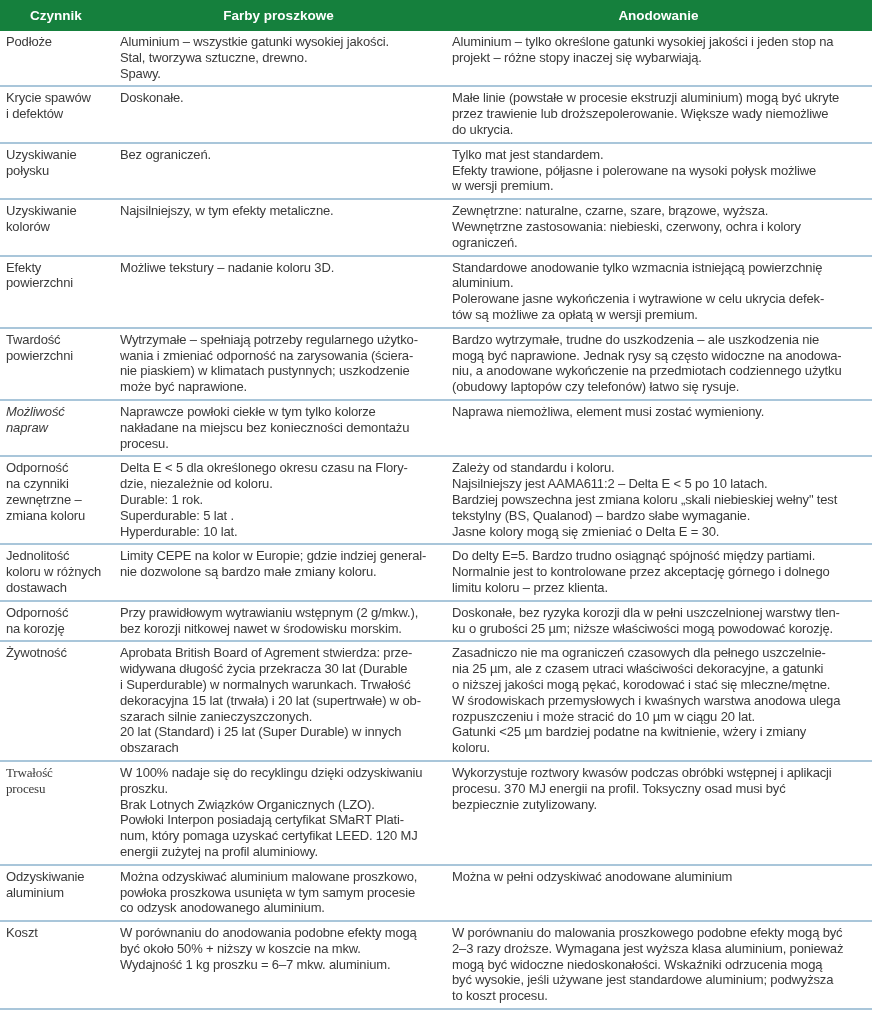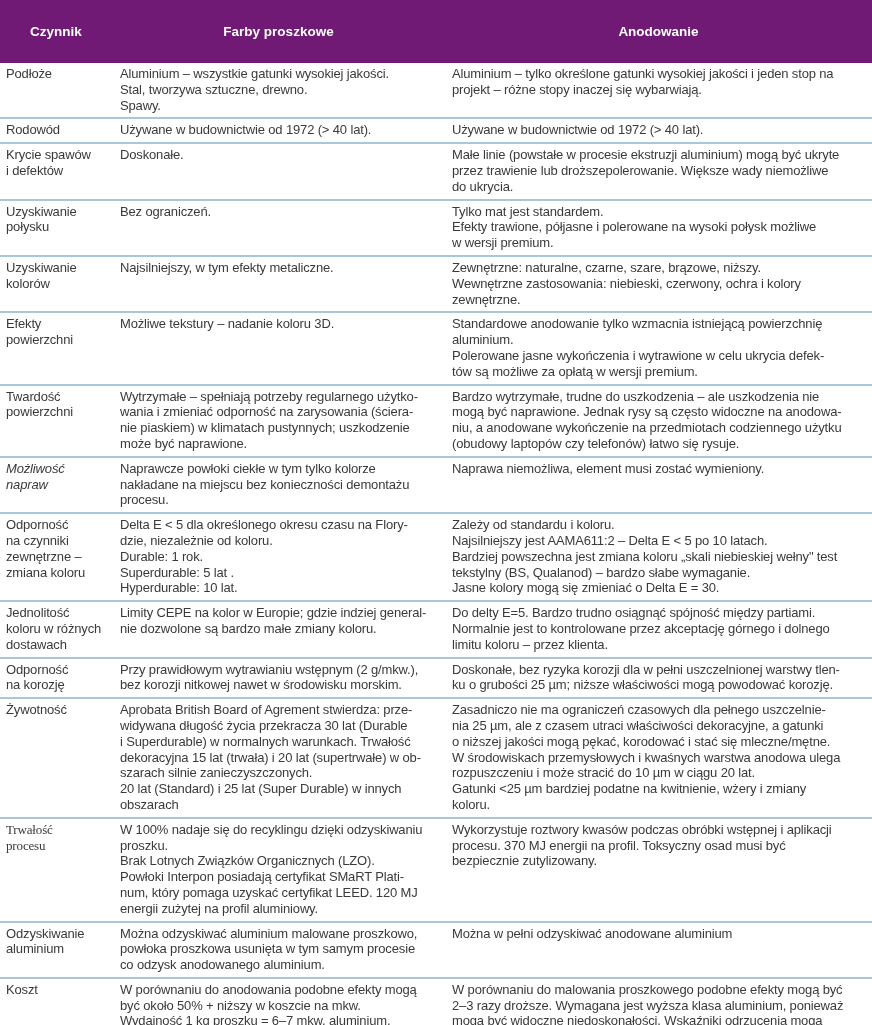--- a/index.html
+++ b/index.html
@@ -2,22 +2,22 @@
 <html><head>
 <meta charset="utf-8">
 <style>
   html, body { margin: 0; padding: 0; background: #ffffff; }
   body { width: 872px; height: 1025px; overflow: hidden; font-family: "Liberation Sans", "DejaVu Sans", sans-serif; color: #3a3a3a; }
   table { border-collapse: collapse; width: 872px; table-layout: fixed; }
   col.c1 { width: 112px; }
   col.c2 { width: 333px; }
   col.c3 { width: 427px; }
   thead th {
-    background: #701a75; color: #ffffff; font-weight: bold; font-size: 13.5px;
-    height: 31px; padding: 16px; text-align: center; vertical-align: middle;
+    background: #15803d; color: #ffffff; font-weight: bold; font-size: 13.5px;
+    height: 31px; padding: 0; text-align: center; vertical-align: middle;
   }
   tbody td {
     font-size: 13px; line-height: 15.8px; vertical-align: top;
     padding: 3px 4px 4px 6px; border-bottom: 2px solid #a9c6da;
     letter-spacing: -0.15px;
   }
   tbody td.factor { padding-left: 6px; }
   tbody td.powder { padding-left: 8px; }
   tbody td.anod { padding-left: 7px; }
   .line { display: block; }
@@ -48,31 +48,20 @@
           <span class="line">Stal, tworzywa sztuczne, drewno.</span>
           <span class="line">Spawy.</span>
         </td>
         <td class="anod">
           <span class="line">Aluminium – tylko określone gatunki wysokiej jakości i jeden stop na</span>
           <span class="line">projekt – różne stopy inaczej się wybarwiają.</span>
           <span class="line">&nbsp;</span>
         </td>
       </tr>
       <tr>
-        <td class="factor" style="height: 15.8px;">
-          <span class="line">Rodowód</span>
-        </td>
-        <td class="powder">
-          <span class="line">Używane w budownictwie od 1972 (&gt; 40 lat).</span>
-        </td>
-        <td class="anod">
-          <span class="line">Używane w budownictwie od 1972 (&gt; 40 lat).</span>
-        </td>
-      </tr>
-      <tr>
         <td class="factor" style="height: 47.4px;">
           <span class="line">Krycie spawów</span>
           <span class="line">i defektów</span>
         </td>
         <td class="powder">
           <span class="line">Doskonałe.</span>
         </td>
         <td class="anod">
           <span class="line">Małe linie (powstałe w procesie ekstruzji aluminium) mogą być ukryte</span>
           <span class="line">przez trawienie lub droższepolerowanie. Większe wady niemożliwe</span>
@@ -95,23 +84,23 @@
       </tr>
       <tr>
         <td class="factor" style="height: 47.4px;">
           <span class="line">Uzyskiwanie</span>
           <span class="line">kolorów</span>
         </td>
         <td class="powder">
           <span class="line">Najsilniejszy, w tym efekty metaliczne.</span>
         </td>
         <td class="anod">
-          <span class="line">Zewnętrzne: naturalne, czarne, szare, brązowe, niższy.</span>
+          <span class="line">Zewnętrzne: naturalne, czarne, szare, brązowe, wyższa.</span>
           <span class="line">Wewnętrzne zastosowania: niebieski, czerwony, ochra i kolory</span>
-          <span class="line">zewnętrzne.</span>
+          <span class="line">ograniczeń.</span>
         </td>
       </tr>
       <tr>
         <td class="factor" style="height: 63.2px;">
           <span class="line">Efekty</span>
           <span class="line">powierzchni</span>
         </td>
         <td class="powder">
           <span class="line">Możliwe tekstury – nadanie koloru 3D.</span>
         </td>

